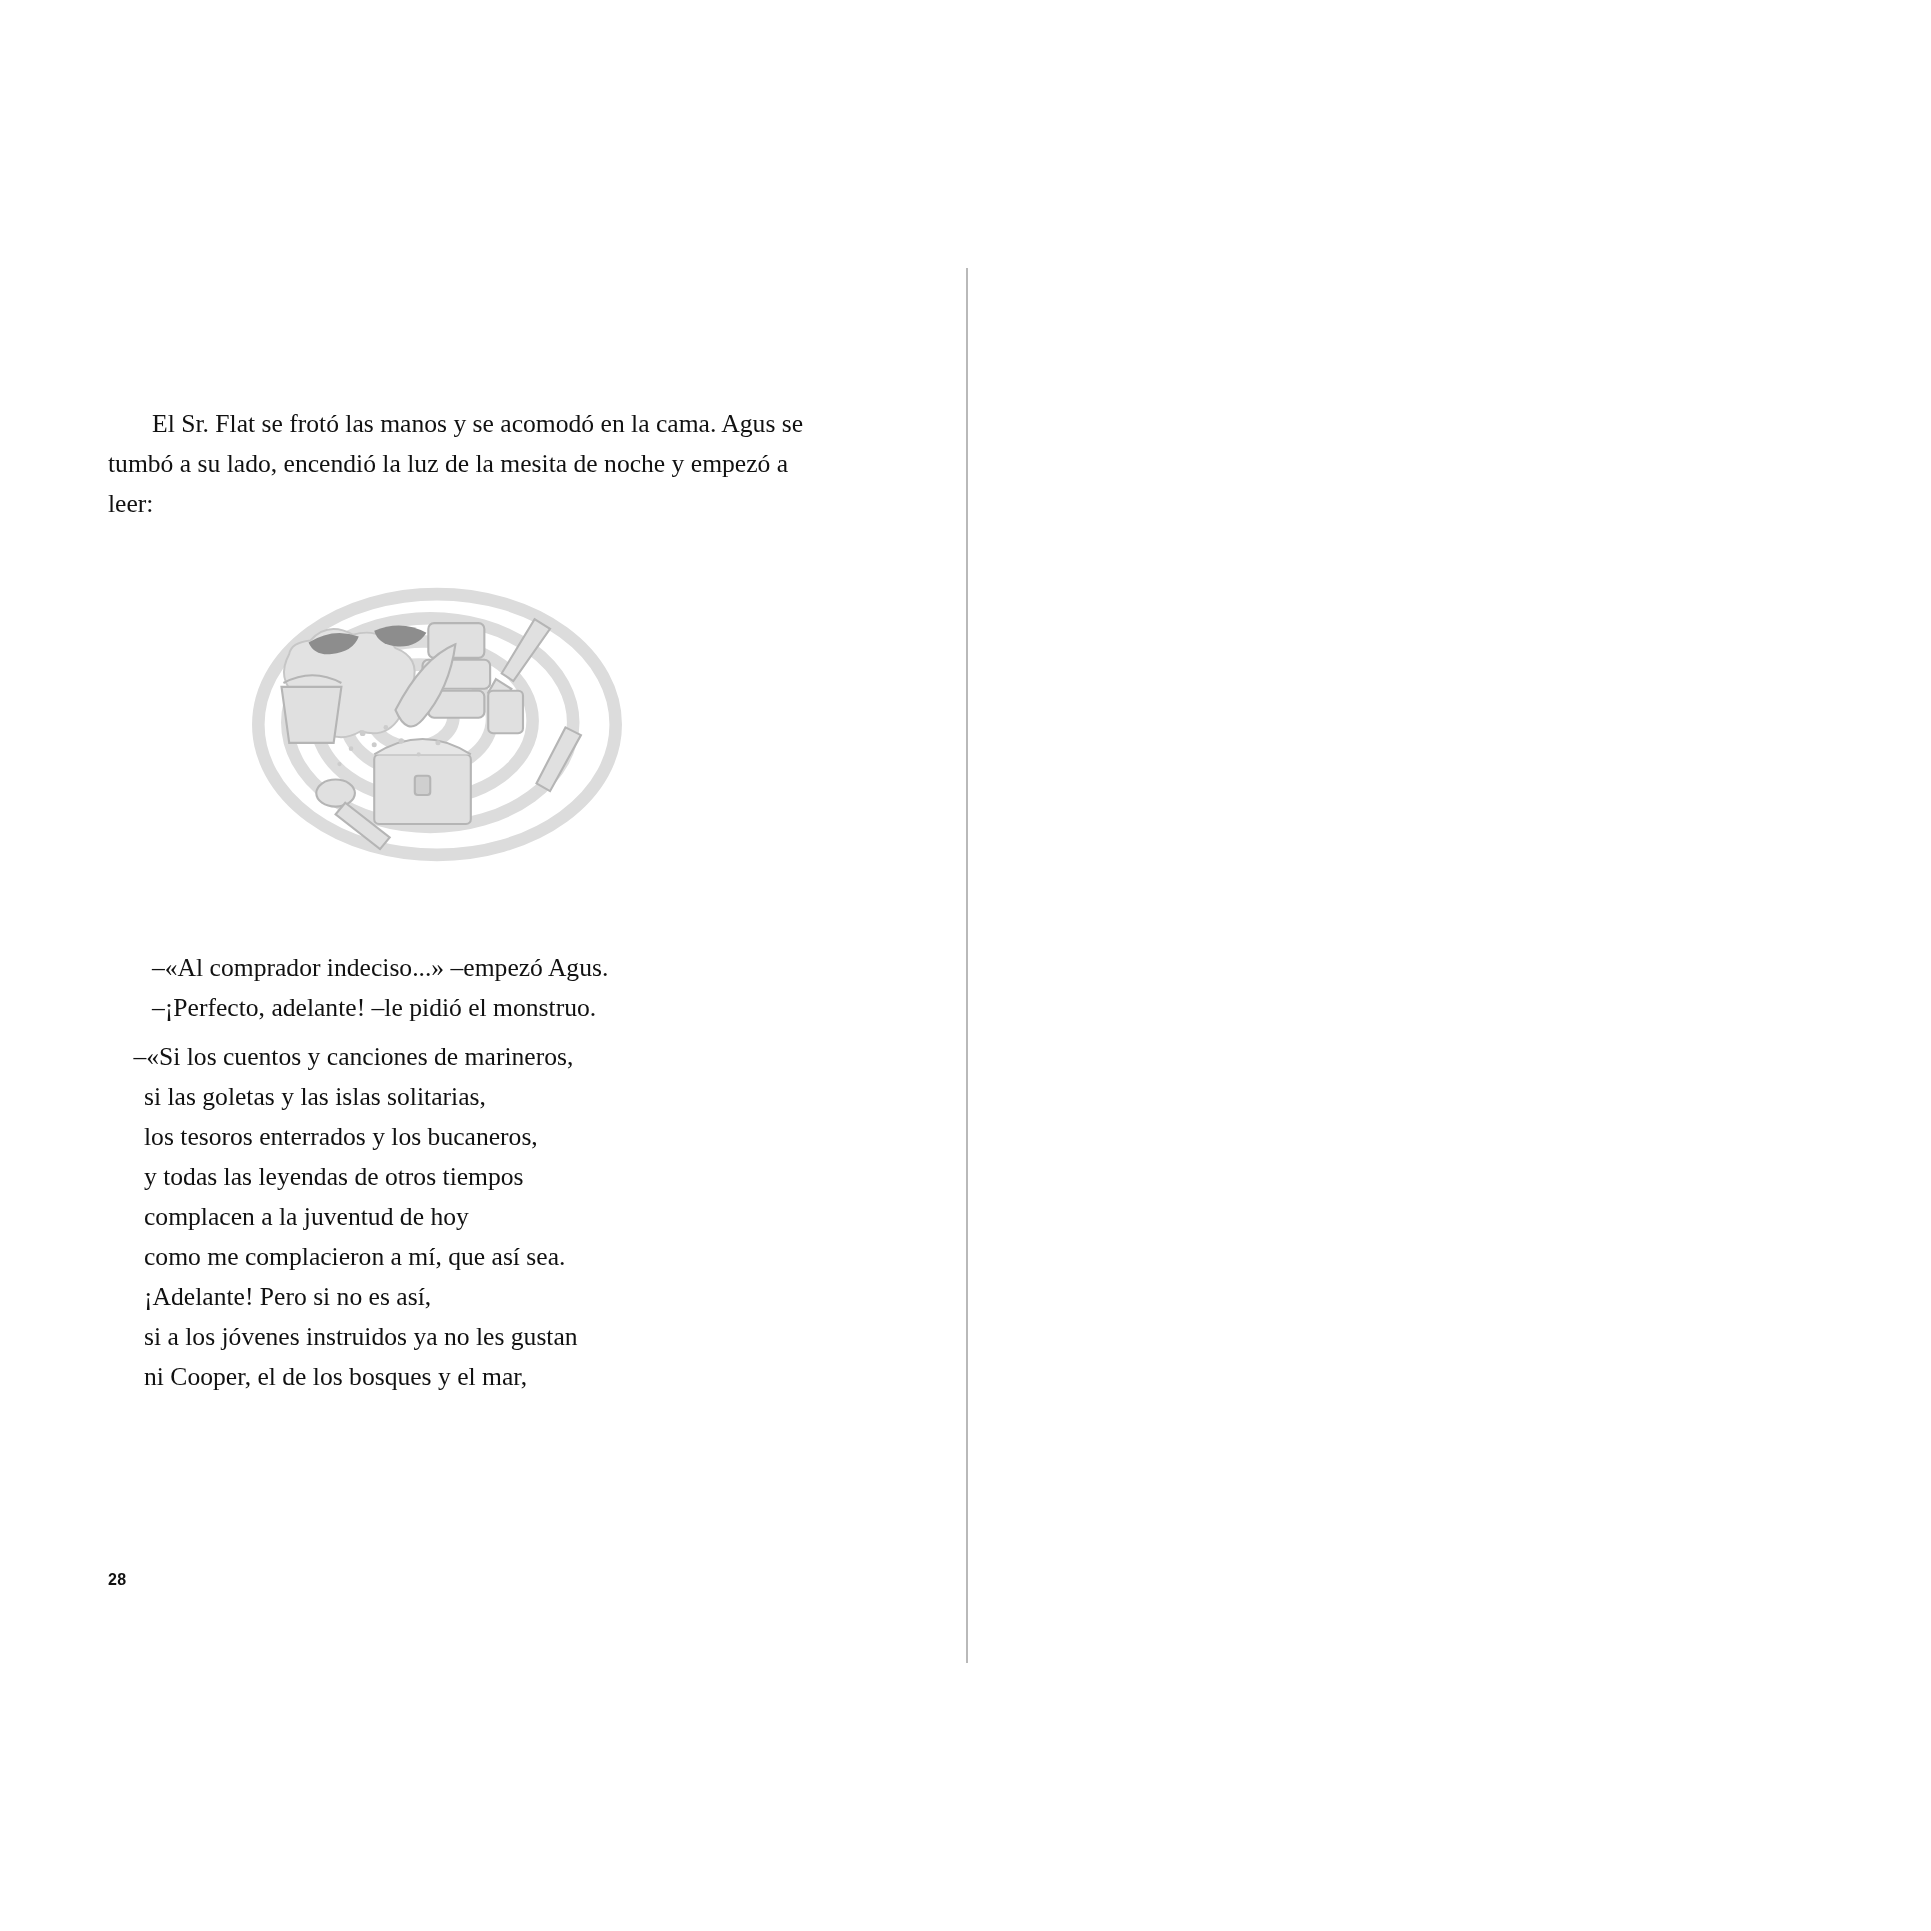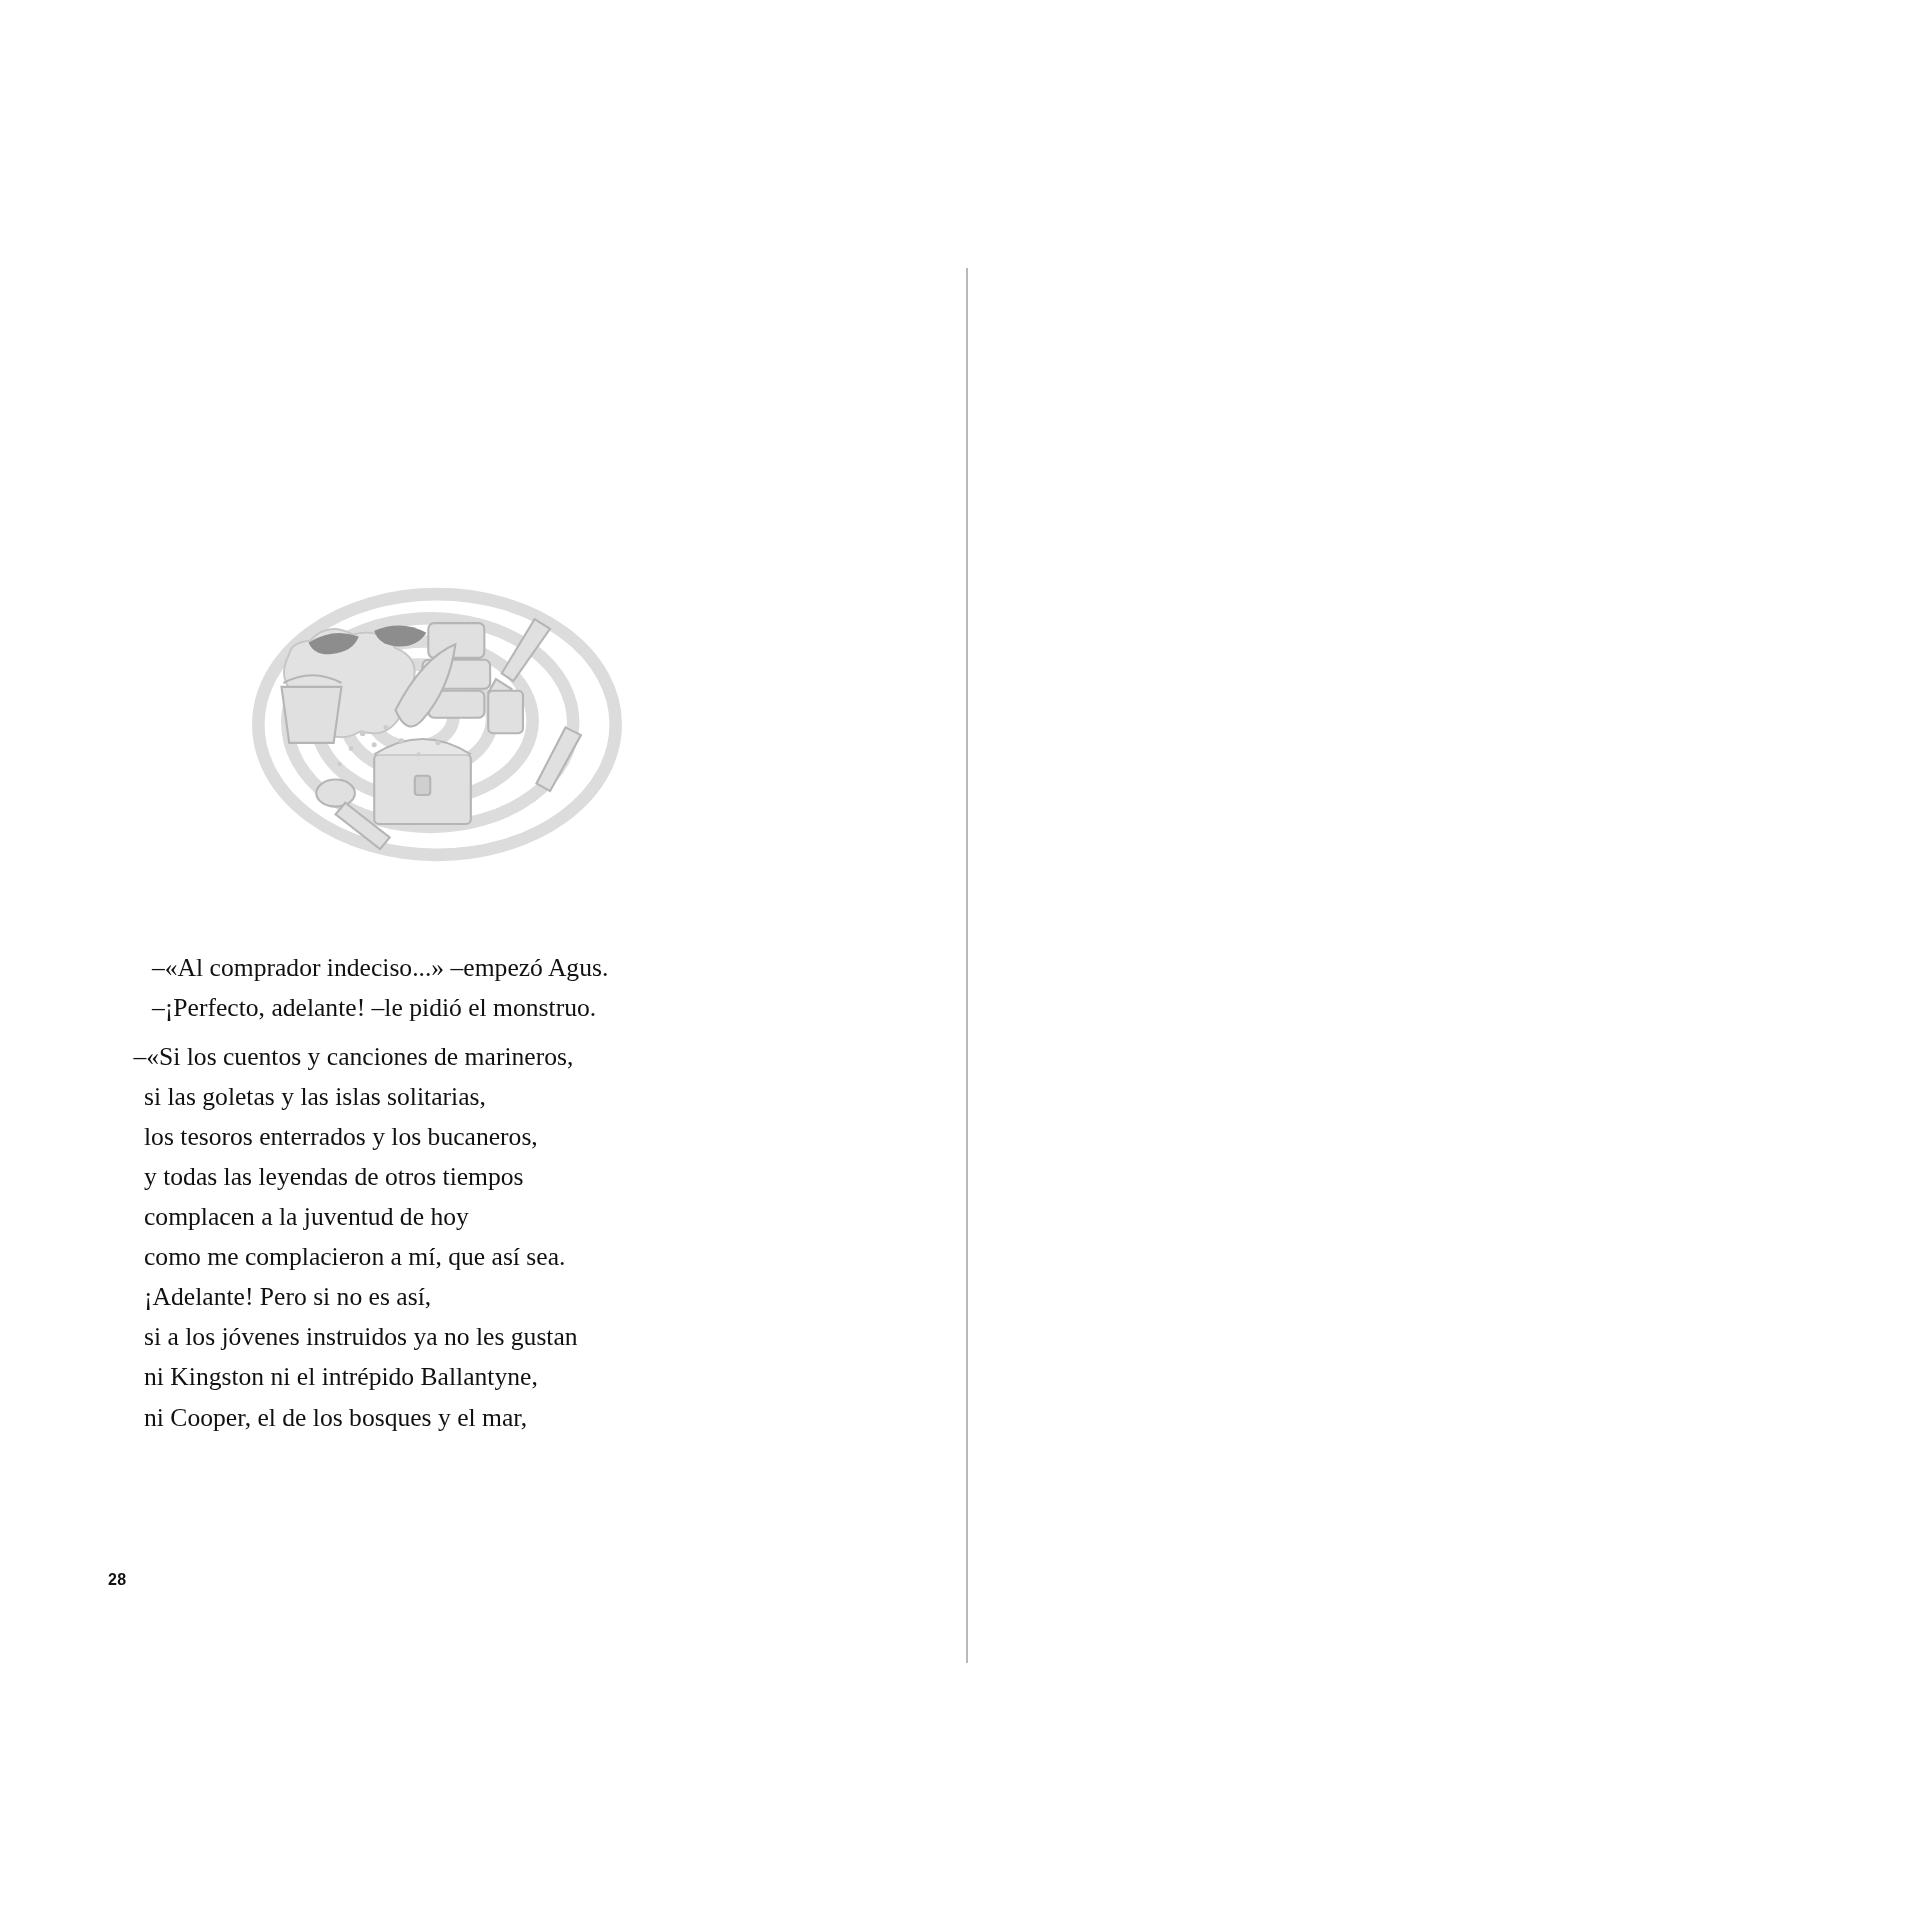--- a/index.html
+++ b/index.html
@@ -95,20 +95,23 @@
 </style>
 </head>
 <body>
 
 <div class="page-spread">
 
   <div class="gutter"></div>
 
   <div class="page page-left">
 
+    <div class="text-col left-col">
+      <p class="indent">El Sr. Flat se frotó las manos y se acomodó en la cama. Agus se tumbó a su lado, encendió la luz de la mesita de noche y empezó a leer:</p>
+    </div>
 
     <div class="illo-spiral">
       <svg viewBox="0 0 440 330" width="425" height="319" xmlns="http://www.w3.org/2000/svg">
         <g fill="none" stroke="#dcdcdc" stroke-width="13">
           <ellipse cx="205" cy="165" rx="185" ry="135"></ellipse>
           <ellipse cx="198" cy="163" rx="148" ry="108"></ellipse>
           <ellipse cx="192" cy="161" rx="112" ry="82"></ellipse>
           <ellipse cx="186" cy="159" rx="76" ry="56"></ellipse>
           <ellipse cx="180" cy="157" rx="42" ry="31"></ellipse>
         </g>
@@ -164,21 +167,20 @@
       <p class="indent">–¡Perfecto, adelante! –le pidió el monstruo.</p>
       <div class="poem-block">
         <p class="poem-line first">–«Si los cuentos y canciones de marineros,</p>
         <p class="poem-line rest">si las goletas y las islas solitarias,</p>
         <p class="poem-line rest">los tesoros enterrados y los bucaneros,</p>
         <p class="poem-line rest">y todas las leyendas de otros tiempos</p>
         <p class="poem-line rest">complacen a la juventud de hoy</p>
         <p class="poem-line rest">como me complacieron a mí, que así sea.</p>
         <p class="poem-line rest">¡Adelante! Pero si no es así,</p>
         <p class="poem-line rest">si a los jóvenes instruidos ya no les gustan</p>
-        <p class="poem-line rest">ni Kingston ni el intrépido Ballantyne,</p>
         <p class="poem-line rest">ni Cooper, el de los bosques y el mar,</p>
       </div>
     </div>
 
     <div class="folio">28</div>
   </div>
 
   <div class="page page-right">
 
     

